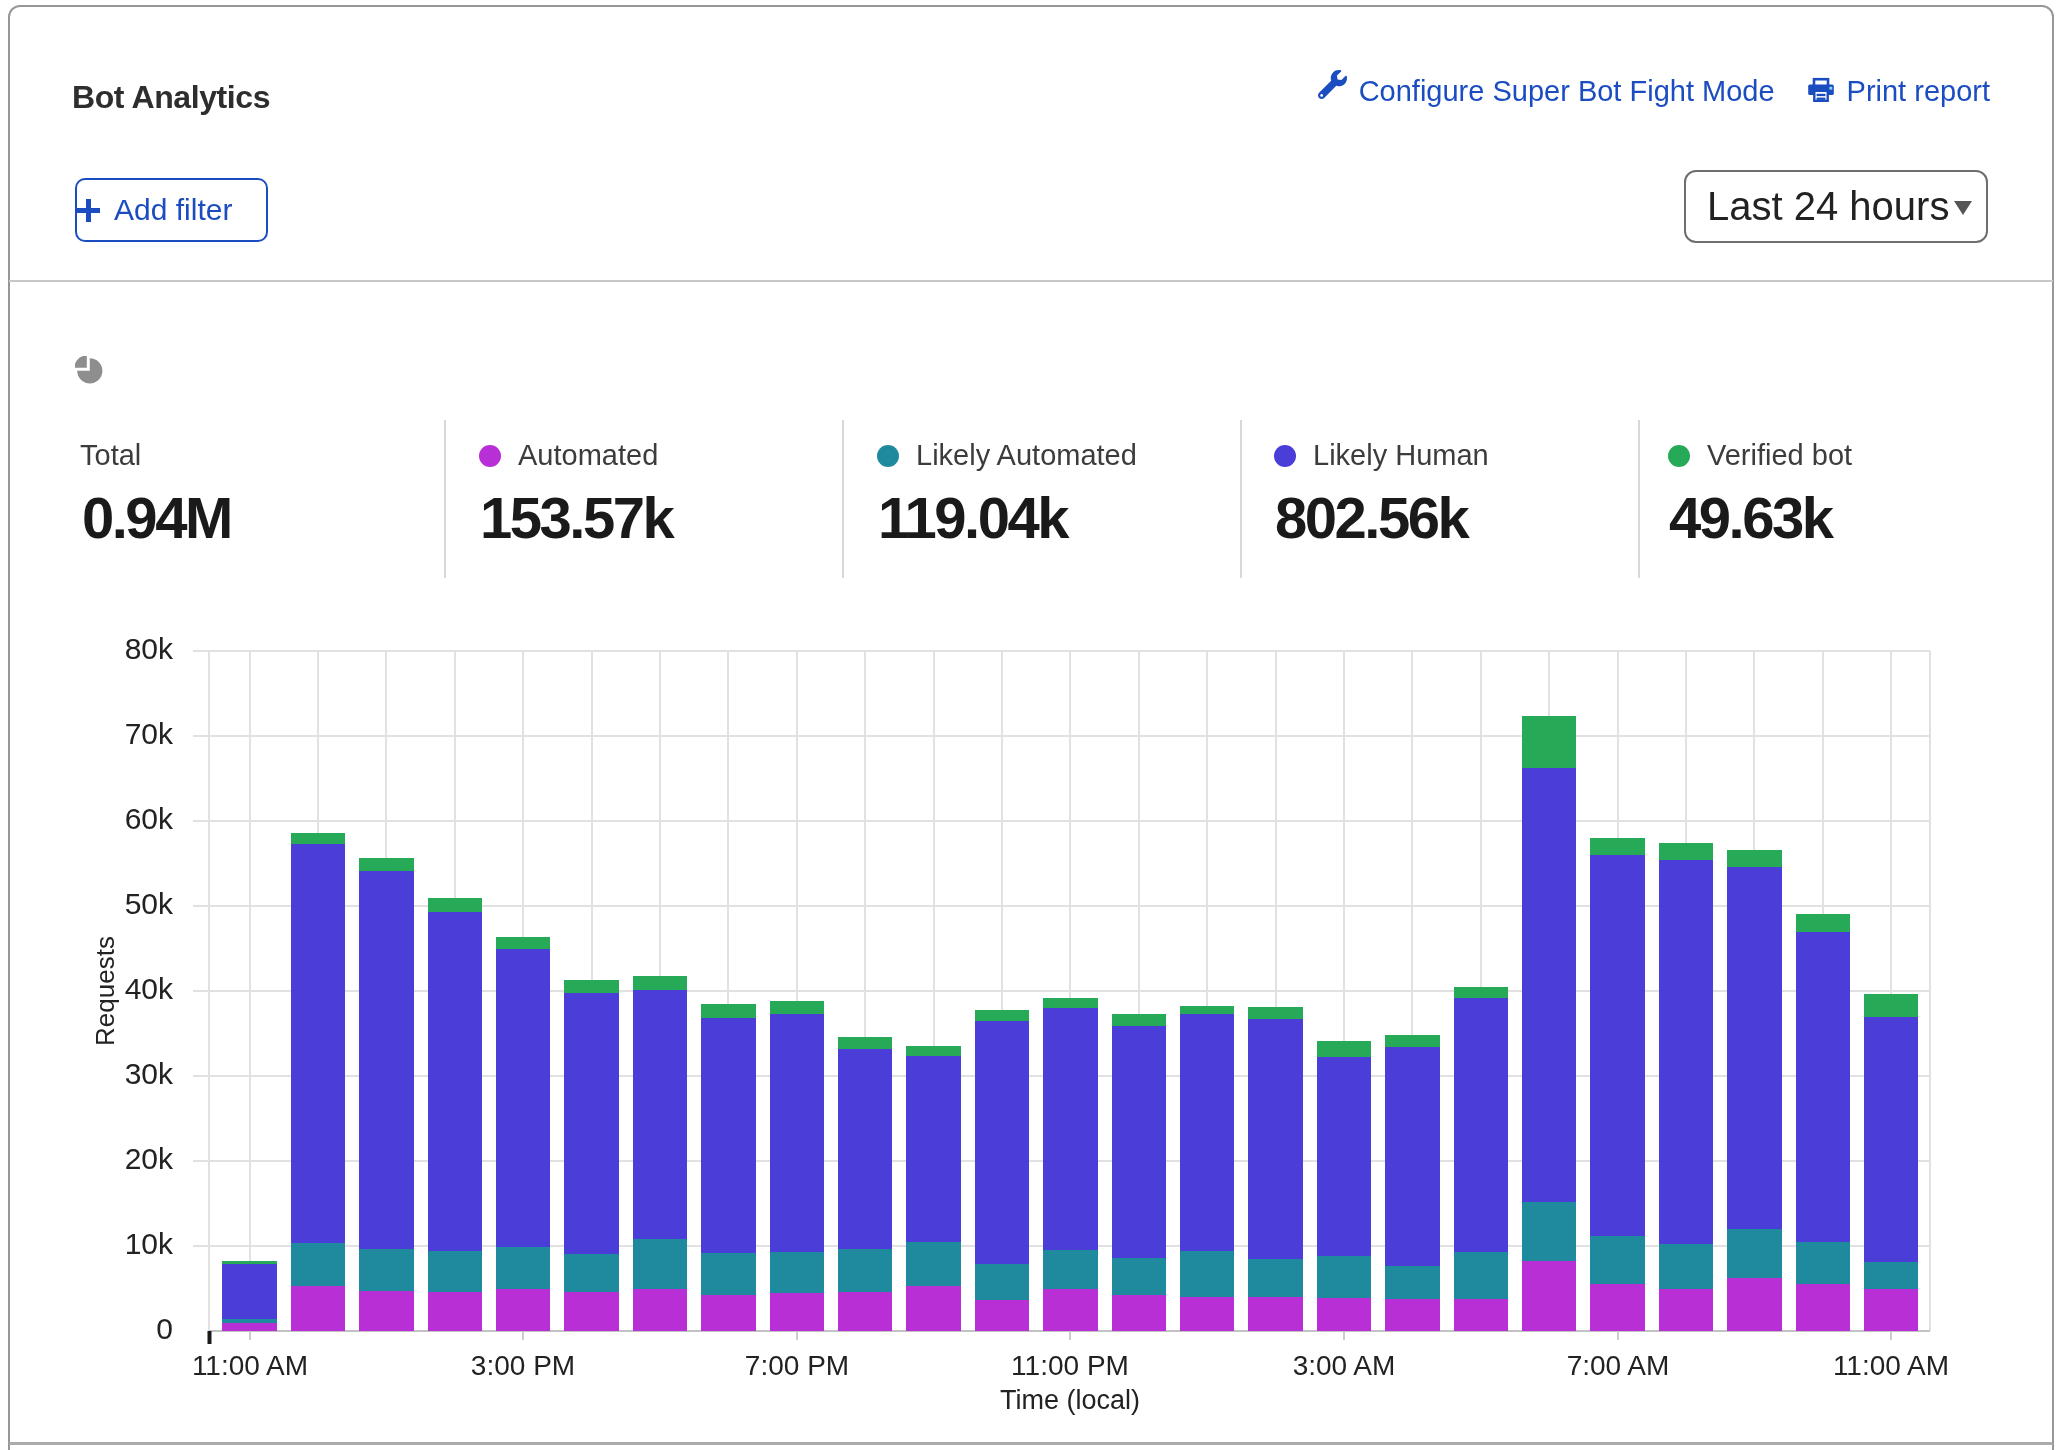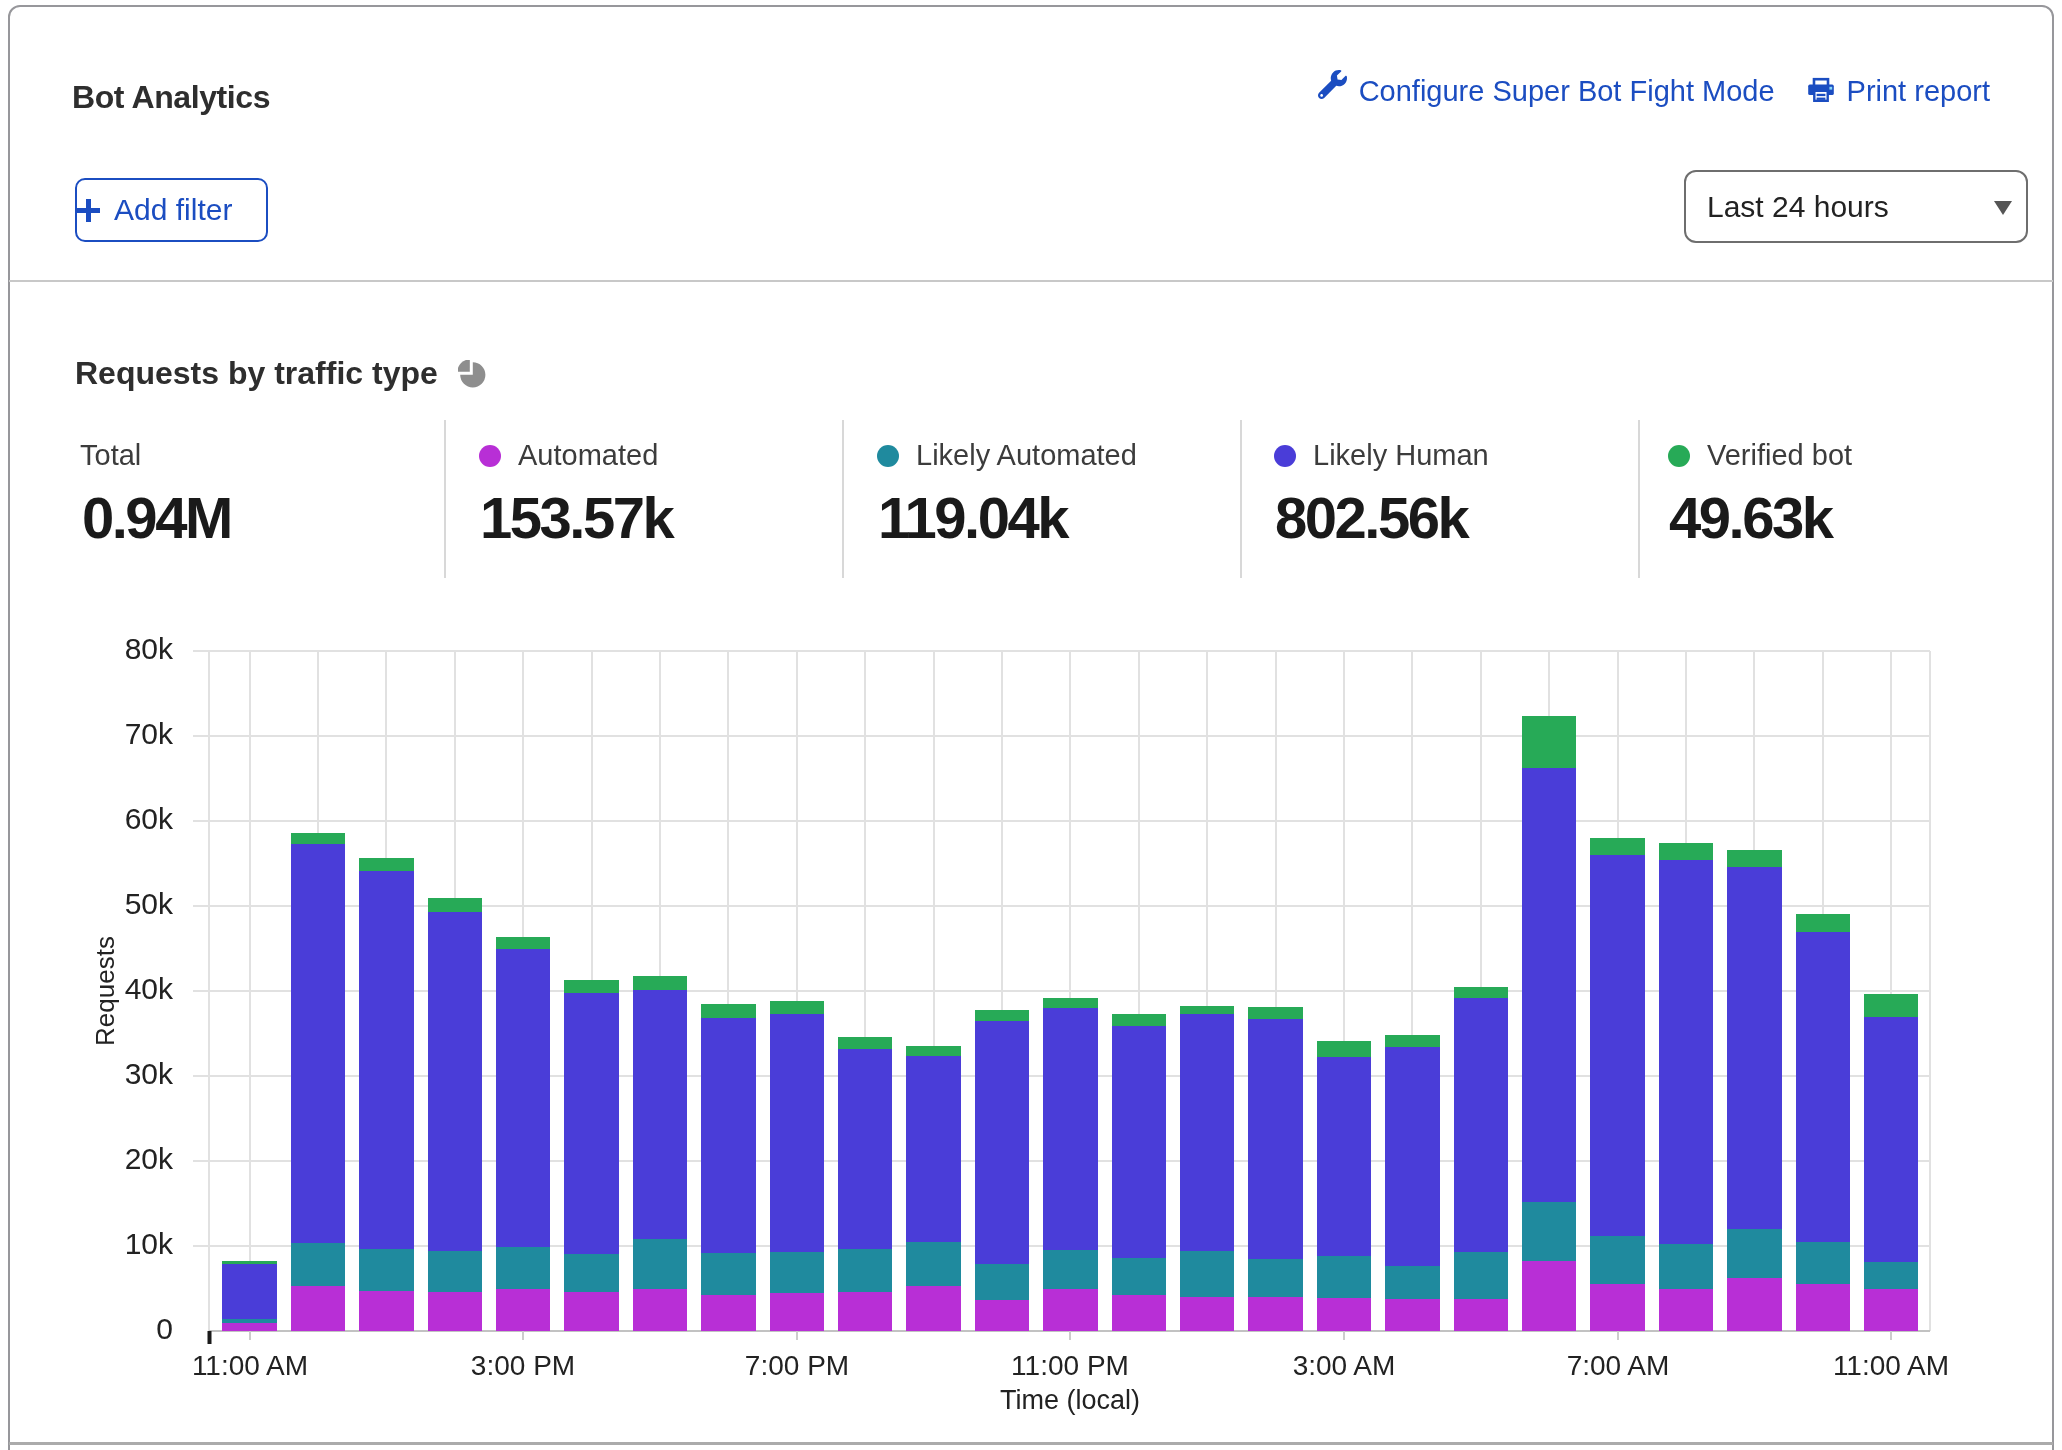--- a/index.html
+++ b/index.html
@@ -4,21 +4,21 @@
 html,body{width:2062px;height:1450px;background:#fff;overflow:hidden}
 body{font-family:"Liberation Sans",sans-serif;position:relative;color:#2f2f2f}
 .card{position:absolute;left:8px;top:5px;width:2046px;height:1600px;border:2px solid #97979b;border-radius:12px;background:#fff}
 .h1{position:absolute;left:72px;top:81px;font-size:32px;font-weight:700;color:#2e2e2e;letter-spacing:-0.4px;line-height:1}
 .links{position:absolute;top:75px;right:72px;height:40px;display:flex;align-items:flex-start;gap:32px;font-size:29px;color:#1b4dc1}
 .link{display:flex;align-items:center;gap:12px}
 .ic{position:relative;top:-3px}
 .icw{top:-7px}
 .icp{top:-2px}
 .btn{position:absolute;left:75px;top:178px;width:193px;height:64px;border:2px solid #1b4dc1;border-radius:10px;display:flex;align-items:center;gap:14px;color:#1b4dc1;font-size:30px;background:#fff}
-.dd{position:absolute;left:1684px;top:170px;width:344px;height:73px;border:2px solid #6e6e6e;border-radius:12px;background:#fff;display:flex;align-items:center;padding-left:21px;font-size:30px;color:#222}
+.dd{position:absolute;left:1684px;top:170px;width:304px;height:73px;border:2px solid #6e6e6e;border-radius:12px;background:#fff;display:flex;align-items:center;padding-left:21px;font-size:40px;color:#222}
 .dd .caret{position:absolute;right:14px;top:29px;width:0;height:0;border-left:9px solid transparent;border-right:9px solid transparent;border-top:14px solid #555}
 .divider{position:absolute;left:9px;top:280px;width:2044px;height:2px;background:#c8c8c8}
 .h2{position:absolute;left:75px;top:356px;font-size:32px;font-weight:700;color:#2e2e2e;display:flex;align-items:center;gap:20px;line-height:1.1}
 .sep{position:absolute;top:420px;width:2px;height:158px;background:#d8d8d8}
 .slabel{position:absolute;top:439px;font-size:29px;color:#3c3c3c;display:flex;align-items:center;gap:17px;white-space:nowrap}
 .dot{width:22px;height:22px;border-radius:50%}
 .sval{position:absolute;top:484px;font-size:58px;font-weight:700;color:#1a1a1a;letter-spacing:-2.5px}
 </style></head>
 <body>
 <div class="card"></div>
@@ -45,21 +45,20 @@
 <div class="btn">
     <svg width="23" height="23" viewBox="0 0 23 23" fill="#1b4dc1">
       <rect x="0" y="9" width="23" height="5"></rect>
       <rect x="9" y="0" width="5" height="23"></rect>
     </svg>
     <span>Add filter</span>
   </div>
 <div class="dd">Last 24 hours<span class="caret"></span></div>
 <div class="divider"></div>
 <div class="h2">
-    <span>Requests by traffic type</span>
     <svg width="28" height="28" viewBox="0 0 28 28">
       <path d="M14.8 14.8 L14.8 2.2 A 12.6 12.6 0 1 1 2.2 14.8 Z" fill="#8e8e8e"></path>
       <path d="M11.8 11.8 L11.8 -0.6 A 12.4 12.4 0 0 0 -0.6 11.8 Z" fill="#8e8e8e"></path>
     </svg>
   </div>
 <div class="sep" style="left:444px"></div>
 <div class="sep" style="left:842px"></div>
 <div class="sep" style="left:1240px"></div>
 <div class="sep" style="left:1638px"></div>
 <div class="slabel" style="left:80px">Total</div>

